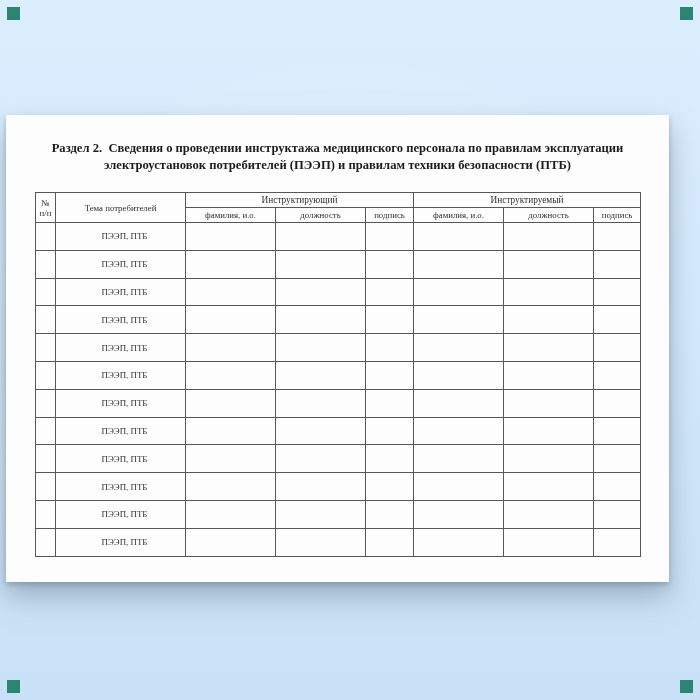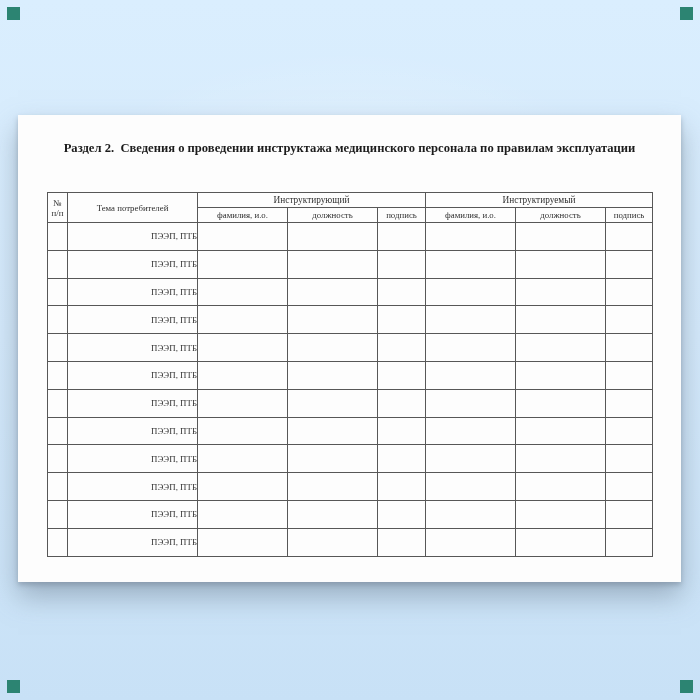--- a/index.html
+++ b/index.html
@@ -15,21 +15,21 @@
       linear-gradient(180deg,#daeefe 0%,#d4e9fb 48%,#c8e1f6 100%);
   }
   .corner-marker{
     position:absolute;width:13px;height:13px;background:#2c8472;
   }
   .corner-tl{left:7px;top:7px;}
   .corner-tr{right:7px;top:7px;}
   .corner-bl{left:7px;bottom:7px;}
   .corner-br{right:7px;bottom:7px;}
   .page{
-    position:absolute;left:18px;top:115px;width:663px;height:467px;
+    position:absolute;left:6px;top:115px;width:663px;height:467px;
     background:#fdfdfd;
     box-shadow:0 3px 5px rgba(110,125,142,.45), 0 14px 26px rgba(104,122,140,.5);
   }
   .doc-title{
     position:absolute;top:25px;left:20px;right:20px;
     text-align:center;font-weight:bold;color:#1c1c1c;
     font-size:12.6px;line-height:16.5px;
   }
   table.doc-table{
     position:absolute;left:29px;top:77px;width:605px;
@@ -38,37 +38,38 @@
   }
   .doc-table th,.doc-table td{
     border:1px solid #575757;
     font-weight:normal;color:#2e2e2e;
     padding:0;overflow:hidden;white-space:nowrap;
   }
   .doc-table thead th{font-size:8.8px;text-align:center;height:14px;line-height:10px;}
   .doc-table th.h-group{font-size:9.3px;}
   .doc-table th.h-num div{display:block;font-size:8.8px;line-height:10px;}
   .doc-table tbody td{height:26.8px;font-size:8.9px;color:#333;}
-  .doc-table tbody td.c-topic{padding-left:8px;text-align:right;}
+  .doc-table tbody td.c-topic{padding-left:8px;text-align:center;}
 </style>
 </head>
 <body>
 
 <div class="stage">
   <div class="bg"></div>
 
   <div class="corner-marker corner-tl" style="background: rgb(44, 132, 114);"></div>
   <div class="corner-marker corner-tr" style="background: rgb(44, 132, 114);"></div>
   <div class="corner-marker corner-bl" style="background: rgb(44, 132, 114);"></div>
   <div class="corner-marker corner-br" style="background: rgb(44, 132, 114);"></div>
 
   <div class="page">
 
     <div class="doc-title">
       <span>Раздел 2.&nbsp; Сведения о проведении инструктажа медицинского персонала по правилам эксплуатации</span><br>
+      <span>электроустановок потребителей (ПЭЭП) и правилам техники безопасности (ПТБ)</span>
     </div>
 
     <table class="doc-table">
       <colgroup>
         <col style="width:20px">
         <col style="width:130px">
         <col style="width:90px">
         <col style="width:90px">
         <col style="width:48px">
         <col style="width:90px">

